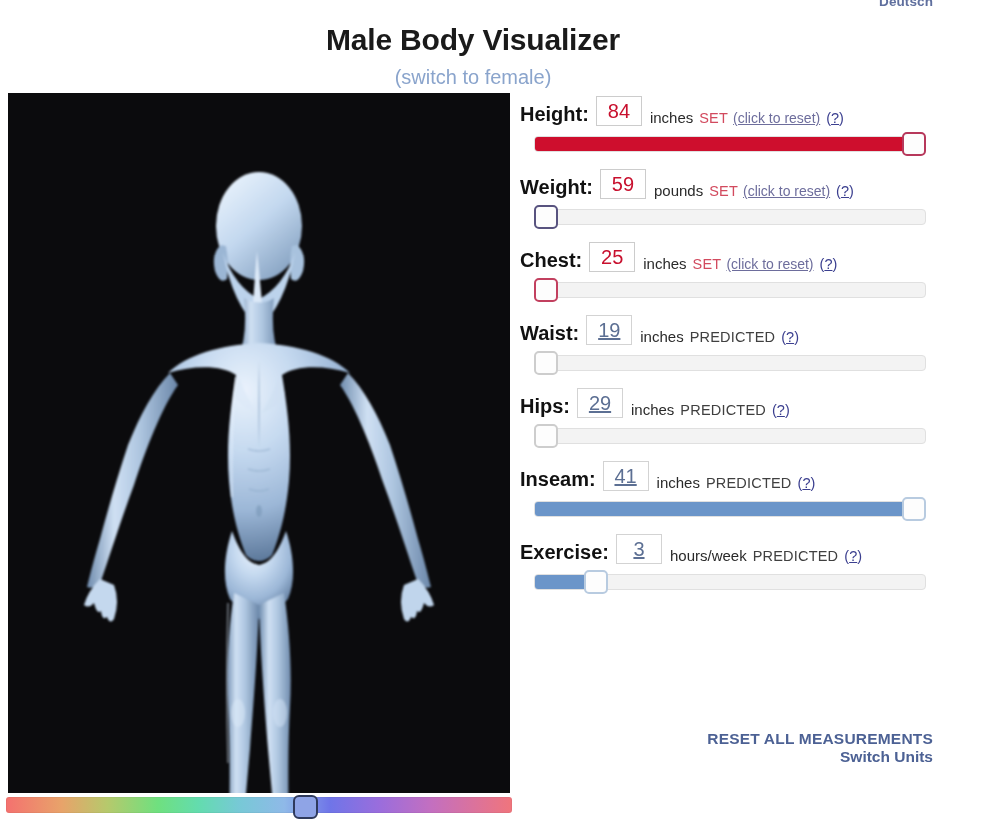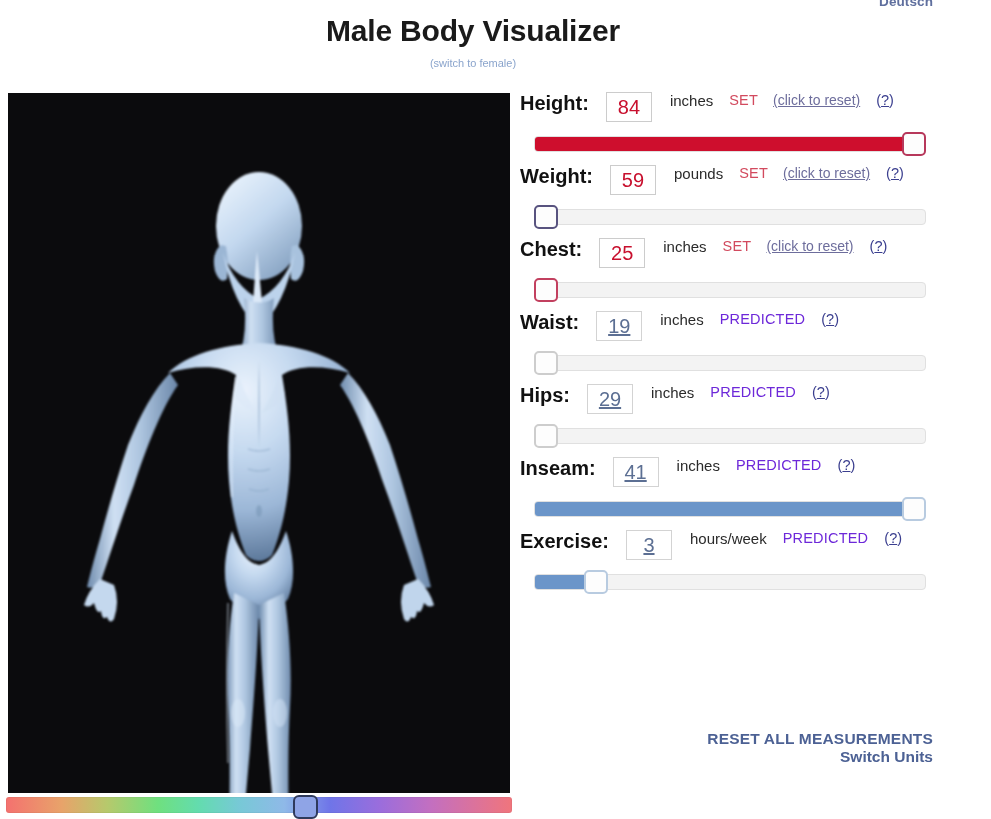--- a/index.html
+++ b/index.html
@@ -30,34 +30,34 @@
     letter-spacing: .1px;
   }
   #lang-bar a { color: #5f6f9e; text-decoration: none; }
 
   
   #header {
     position: absolute;
     top: 0; left: 0;
     width: 946px;
     text-align: center;
-    padding-top: 13px;
+    padding-top: 22px;
   }
   #page-title {
     font-size: 30px;
     font-weight: bold;
     color: #1a1a1a;
     letter-spacing: -0.2px;
     line-height: 1.2;
     margin: 0;
   }
   #switch-gender {
     display: inline-block;
     margin-top: 8px;
-    font-size: 11px;
+    font-size: 20px;
     color: #8aa4cc;
     text-decoration: none;
     cursor: pointer;
   }
 
   
   #avatar-panel {
     position: absolute;
     left: 8px;
     top: 93px;
@@ -104,24 +104,23 @@
     position: absolute;
     left: 520px;
     top: 92px;
     width: 460px;
   }
 
   .measure-row { margin-bottom: 9px; }
 
   .measure-line {
     display: flex;
-    align-items: flex-start;
+    align-items: flex-end;
     white-space: nowrap;
     height: 34px;
-    gap: 10px;
   }
   .measure-label {
     font-size: 20px;
     font-weight: bold;
     color: #111111;
     margin-right: 7px;
   }
   .measure-input {
     width: 46px;
     height: 30px;
@@ -138,21 +137,21 @@
   .measure-input.pred  { color: #5c6f93; border-color: #d3d3d3; text-decoration: underline; }
 
   .measure-unit {
     font-size: 15px;
     color: #2a2a2a;
     margin-left: 8px;
     margin-right: 6px;
   }
   .measure-state { font-size: 14.5px; letter-spacing: .2px; }
   .measure-state.set  { color: #d24a5e; }
-  .measure-state.pred { color: #6d28d9; }
+  .measure-state.pred { color: #404040; }
 
   .reset-link {
     font-size: 14px;
     color: #6d6d9c;
     text-decoration: underline;
     margin-left: 5px;
     cursor: pointer;
   }
   .help-link {
     font-size: 14.5px;

